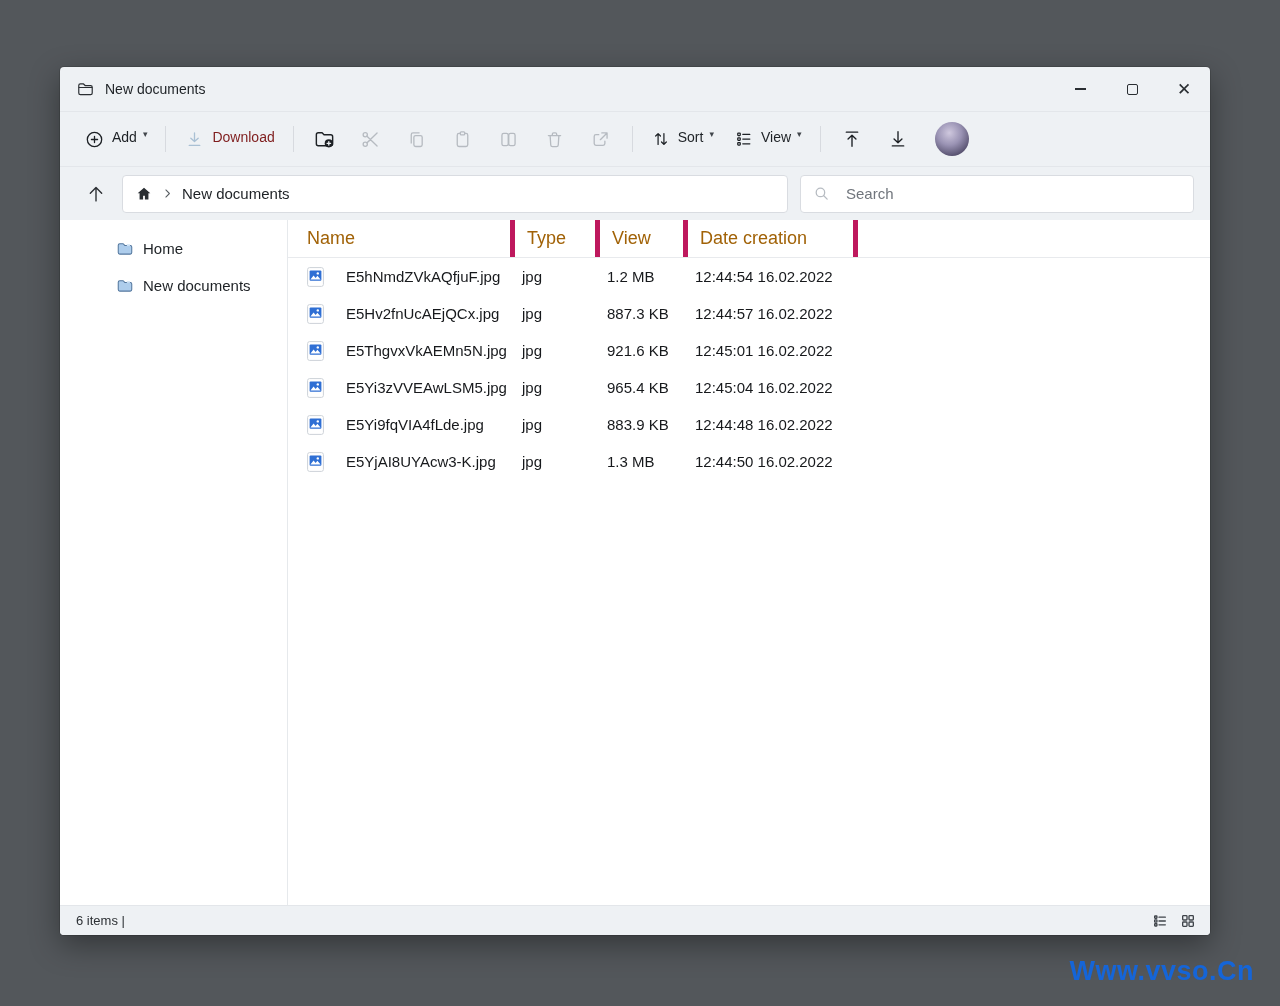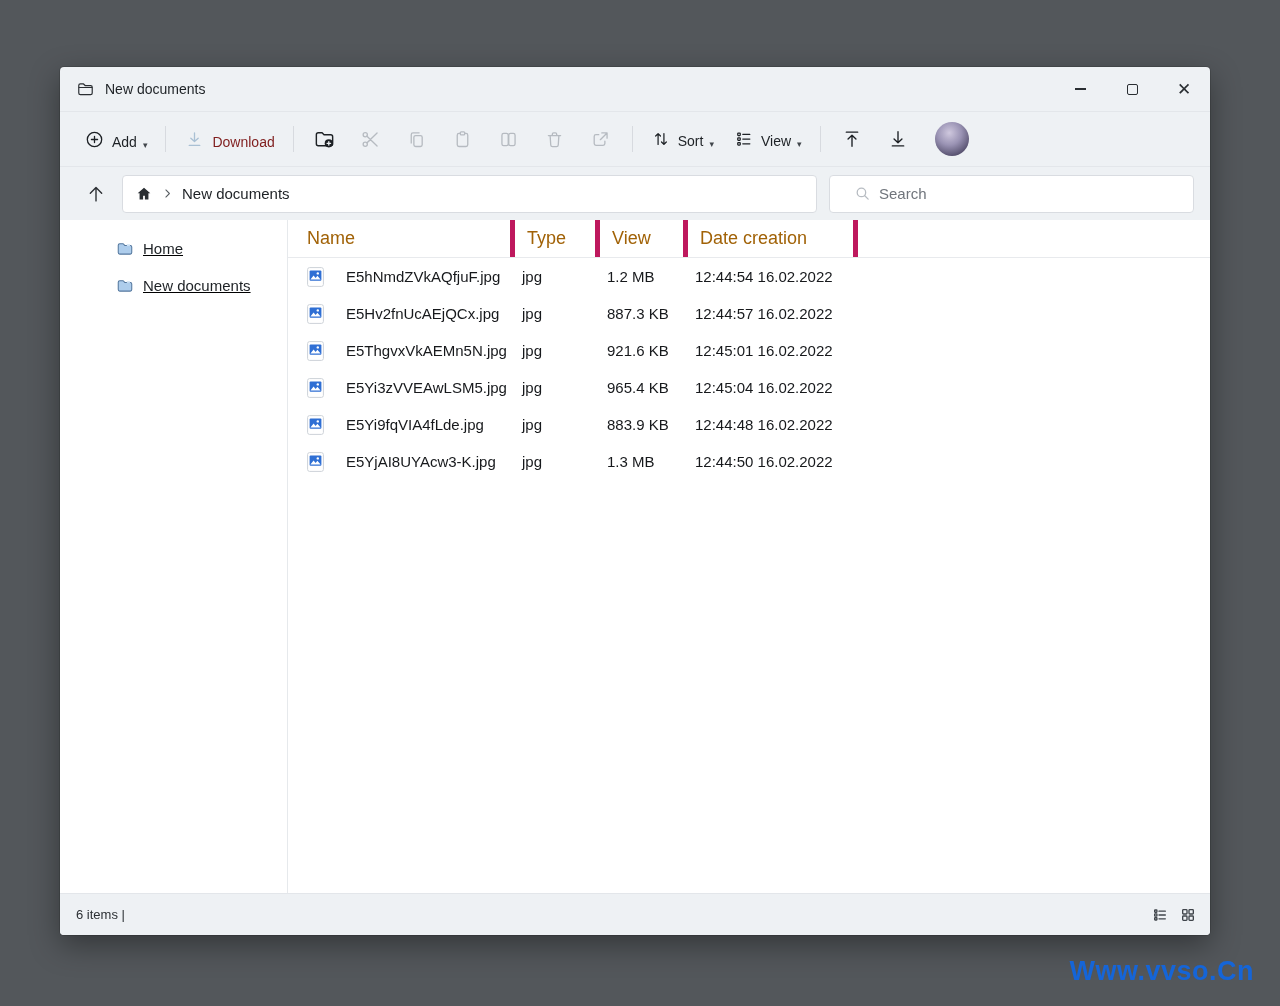--- a/index.html
+++ b/index.html
@@ -19,63 +19,63 @@
   .titlebar .t-text { font-size:14px; color:#1d2125; }
   .win-controls { margin-left:auto; display:flex; height:100%; }
   .win-btn { width:52px; height:100%; display:flex; align-items:center; justify-content:center; background:transparent; border:none; cursor:pointer; }
   .min-glyph { width:11px; height:1.4px; background:#2a2e32; display:block; }
   .max-glyph { width:11px; height:11px; border:1.4px solid #2a2e32; border-radius:2px; display:block; }
   .close-glyph { font-size:17px; color:#2a2e32; line-height:1; }
 
   
   .toolbar { height:56px; display:flex; align-items:center; padding:0 14px; flex:none;
              border-top:1px solid #e3e6ea; border-bottom:1px solid #e3e6ea; }
-  .tb-btn { display:flex; align-items:flex-end; gap:7px; background:transparent; border:none;
+  .tb-btn { display:flex; align-items:flex-start; gap:7px; background:transparent; border:none;
             font-family:inherit; font-size:14px; color:#1d2125; padding:8px 10px; border-radius:4px; cursor:pointer; }
   .tb-btn.disabled { color:#7f1d1d; cursor:default; }
   .tb-icon-btn { width:46px; height:40px; display:flex; align-items:center; justify-content:center;
                  background:transparent; border:none; border-radius:4px; cursor:pointer; }
   .caret { font-size:9px; color:#41464b; margin-left:-1px; }
   .tb-divider { width:1px; height:26px; background:#d7dadf; margin:0 8px; flex:none; }
   .avatar { width:34px; height:34px; border-radius:50%; margin-left:14px; cursor:pointer; border:none;
             background:radial-gradient(circle at 42% 32%, #cfc8de 0%, #9a93b4 40%, #5a5472 75%, #3e3a52 100%); }
   svg { display:block; }
 
   
   .navrow { height:53px; display:flex; align-items:center; padding:0 16px 0 18px; flex:none; }
   .nav-up { width:36px; height:36px; display:flex; align-items:center; justify-content:center;
             background:transparent; border:none; border-radius:4px; cursor:pointer; margin-right:8px; }
   .breadcrumb { flex:1; height:38px; background:#fff; border:1px solid #d9dce1; border-radius:4px;
                 display:flex; align-items:center; padding:0 12px; gap:8px; }
   .crumb-label { font-size:15px; color:#1d2125; cursor:pointer; }
-  .searchbox { width:365px; height:38px; margin-left:12px; background:#fff; border:1px solid #d9dce1;
-               border-radius:4px; display:flex; align-items:center; padding:0 24px; gap:8px; }
+  .searchbox { width:394px; height:38px; margin-left:12px; background:#fff; border:1px solid #d9dce1;
+               border-radius:4px; display:flex; align-items:center; padding:0 12px; gap:16px; }
   .searchbox input { border:none; outline:none; flex:1; font-family:inherit; font-size:15px; color:#1d2125; background:transparent; }
   .searchbox input::placeholder { color:#70757c; }
 
   
   .body { flex:1; display:flex; background:#fff; min-height:0; }
-  .sidebar { width:228px; flex:none; border-right:1px solid #e6e9ec; padding-top:10px;text-decoration:underline; }
+  .sidebar { width:228px; flex:none; border-right:1px solid #e6e9ec; padding-top:10px; }
   .side-item { display:flex; align-items:center; gap:9px; height:37px; padding-left:56px;
                font-size:15px; color:#1d2125; cursor:pointer; }
   .content { flex:1; display:flex; flex-direction:column; min-width:0; }
   .grid-row { display:grid; grid-template-columns:222px 85px 88px 170px 1fr; align-items:center; }
   .thead { height:38px; flex:none; border-bottom:1px solid #e8eaed; }
   .th { font-size:18px; color:#a16207; height:100%; display:flex; align-items:center; cursor:pointer; }
   .th + .th { border-left:5px solid #be185d; padding-left:12px; }
   .th:first-child { padding-left:19px; }
   .th.empty { cursor:default; }
   .file-list { flex:1; overflow:hidden; }
   .frow { height:37px; cursor:pointer; }
   .fcell { font-size:15px; color:#17191c; overflow:hidden; white-space:nowrap; }
   .fcell.name { display:flex; align-items:center; gap:22px; padding-left:19px; }
   .fcell.type, .fcell.size, .fcell.date { padding-left:12px; }
 
   
-  .statusbar { height:42px; flex:none; background:#eef1f4; border-top:1px solid #e3e6ea;
+  .statusbar { height:30px; flex:none; background:#eef1f4; border-top:1px solid #e3e6ea;
                display:flex; align-items:center; padding:0 12px 0 16px; }
   .status-text { font-size:13px; color:#2c3034; }
   .status-icons { margin-left:auto; display:flex; align-items:center; gap:8px; }
   .status-icon-btn { background:transparent; border:none; cursor:pointer; display:flex; padding:2px; }
 
   
   .watermark { position:absolute; right:26px; bottom:19px; font-size:27px; font-weight:bold;
                color:#1565d8; letter-spacing:.5px; }
 </style>
 </head>

